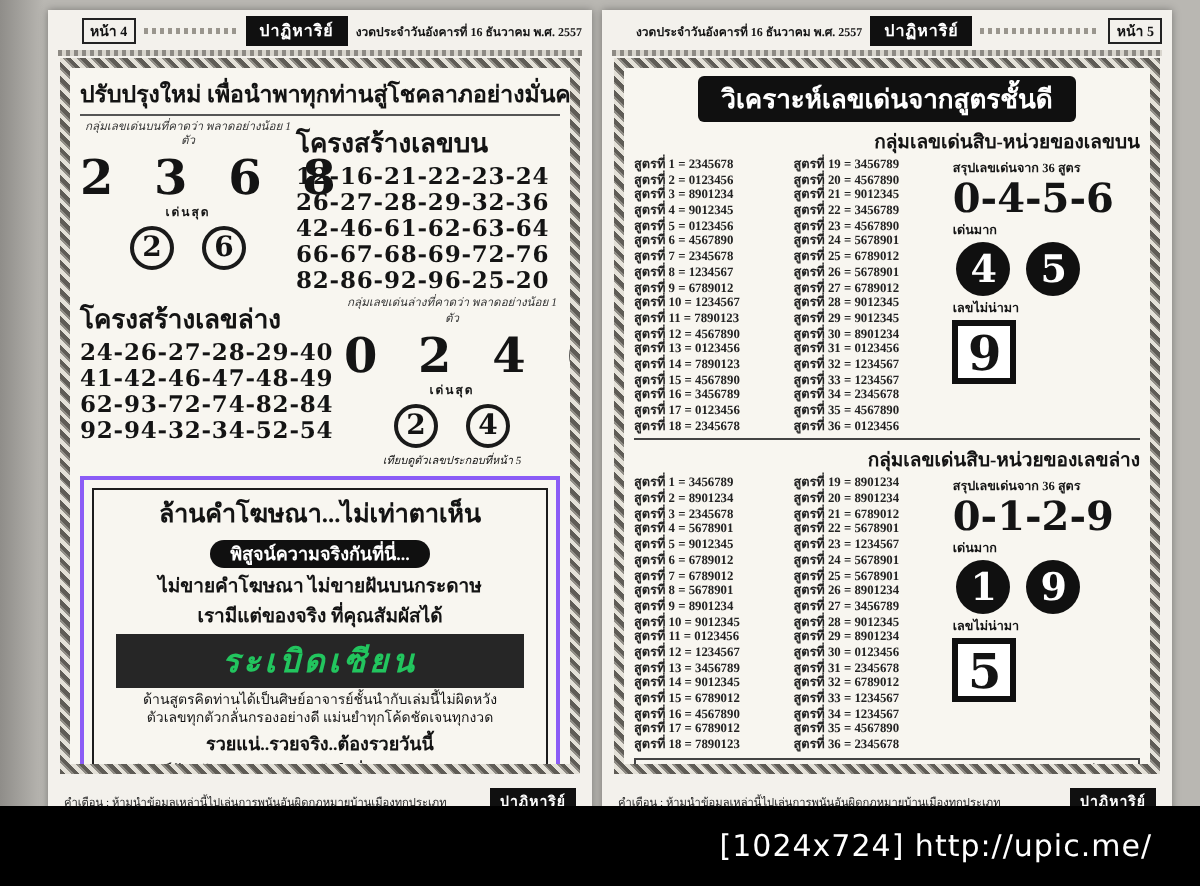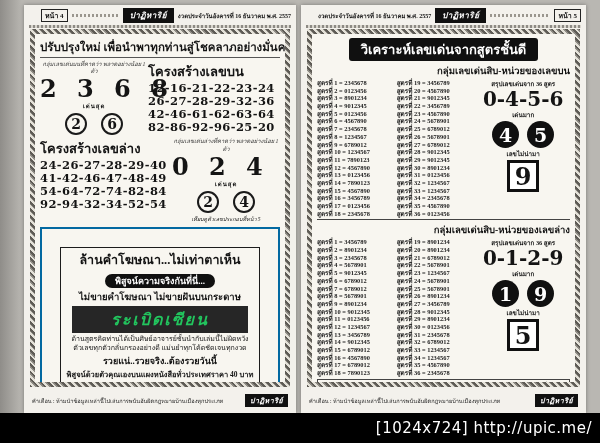--- a/index.html
+++ b/index.html
@@ -14,21 +14,21 @@
   body::before{ content:""; position:absolute; left:0; top:0; bottom:0; width:22px;
     background:linear-gradient(90deg,#8f8d89,#b9b7b2); }
 
   .page { position:absolute; top:5px; height:408px; background:#f3f1ec;
     box-shadow:0 0 4px rgba(0,0,0,.35); overflow:hidden; }
   #left-page  { left:24px;  width:272px; }
   #right-page { left:301px; width:285px; }
 
   .page-header { display:flex; align-items:center; gap:4px; padding:3px 5px 1px 5px;margin-left:12px; }
   .page-num-box { border:1px solid #222; padding:0 3px; font-size:7px; font-weight:bold; white-space:nowrap; }
-  .masthead { background:#101010; color:#fff; font-style:italic; font-weight:bold;
+  .masthead { background:#101010; color:#fff; font-weight:bold;
     font-size:8px; padding:1px 7px; white-space:nowrap; letter-spacing:.5px; }
   .issue-date { font-size:6px; font-weight:bold; white-space:nowrap; }
   .hdr-fill { flex:1; height:3px;
     background:repeating-linear-gradient(90deg,#9a968e 0 2px,transparent 2px 4px); }
   .deco-rule { height:3px; margin:1px 5px 2px 5px;
     background:repeating-linear-gradient(90deg,#8d8a84 0 2px,#d8d5cd 2px 4px); }
 
   .frame { position:absolute; left:6px; right:6px; top:24px; bottom:26px;
     border:5px solid #777;
     border-image:repeating-linear-gradient(45deg,#5f5c56 0 2px,#e4e1d8 2px 4px,#8f8c85 4px 5px) 5;
@@ -45,21 +45,21 @@
   .big-digits { font-family:"DejaVu Serif",serif; font-weight:bold; font-size:24px;
     letter-spacing:6px; line-height:1; margin-top:2px; white-space:nowrap; }
   .hot-label { font-size:6px; font-weight:bold; letter-spacing:1px; }
   .circle-outline { display:inline-flex; width:22px; height:22px; border:2px solid #1a1a1a;
     border-radius:50%; align-items:center; justify-content:center;
     font-size:14px; font-weight:bold; font-family:"DejaVu Serif",serif; margin:2px 5px 0 5px; }
   .center { text-align:center; }
   .sec .l { width:45%; } .sec .r { width:55%; }
   .compare-note { font-size:5.5px; font-style:italic; margin-top:2px; }
 
-  .ad-box { margin-top:4px; border:2px solid #0369a1; padding:18px; }
+  .ad-box { margin-top:4px; border:2px solid #8b5cf6; padding:4px; }
   .ad-inner { border:1px solid #1c1c1c; padding:2px 3px; text-align:center; }
   .ad-line1 { font-weight:bold; font-size:12.5px; white-space:nowrap; }
   .ad-line2 { display:inline-block; background:#101010; color:#fff; border-radius:8px;
     font-weight:bold; font-size:9px; padding:0 10px; margin:1px 0; }
   .ad-line3 { font-weight:bold; font-size:9.5px; white-space:nowrap; }
   .ad-brand { background:#262626; color:#22c55e; font-style:italic; font-weight:bold;
     font-size:16px; letter-spacing:2px; margin:2px 8px; padding:1px 0; }
   .ad-small { font-size:7px; line-height:1.3; white-space:nowrap; }
   .ad-strong { font-weight:bold; font-size:9px; margin-top:1px; }
   .ad-last { font-size:7.5px; font-weight:bold; }
@@ -71,38 +71,38 @@
 
   
   .title-wrap { text-align:center; }
   .title-badge { display:inline-block; background:#101010; color:#fff; font-weight:bold;
     font-size:13px; padding:1px 12px; border-radius:3px; white-space:nowrap; }
   .subtitle { text-align:right; font-weight:bold; font-size:9.5px; margin-top:2px; white-space:nowrap; }
   .block { display:flex; margin-top:1px; }
   .formulas { width:63%; display:flex; }
   .fcol { width:50%; }
   .frow { font-size:6.4px; line-height:1.2; white-space:nowrap; font-weight:bold; color:#222; }
-  .summary { width:37%; text-align:center; }
+  .summary { width:37%; }
   .sum-title { font-size:6.3px; font-weight:bold; white-space:nowrap; }
   .sum-digits { font-family:"DejaVu Serif",serif; font-weight:bold; font-size:20px;
     line-height:1.05; white-space:nowrap; }
   .sum-label { font-size:6.3px; font-weight:bold; }
   .circle-solid { display:inline-flex; width:27px; height:27px; background:#101010; color:#fff;
     border-radius:50%; align-items:center; justify-content:center; font-size:19px;
     font-weight:bold; font-family:"DejaVu Serif",serif; margin:1px 2px; }
   .unlikely-box { display:inline-flex; width:32px; height:32px; border:3px solid #101010;
     background:#fff; align-items:center; justify-content:center; font-size:24px;
     font-weight:bold; font-family:"DejaVu Serif",serif; margin-top:1px; }
   .hr-sep { border-top:1px solid #444; margin:2px 0; }
   .footer-strip { border:1px solid #444; font-size:5.4px; text-align:center;
     padding:1px 2px; margin-top:2px; white-space:nowrap; }
 
   
-  .bottom-bar { position:absolute; left:0; right:0; bottom:0; height:30px; background:#000;
-    display:flex; align-items:center; justify-content:flex-end; padding-right:8px; }
+  .bottom-bar { position:absolute; left:0; right:0; bottom:0; height:40px; background:#000;
+    display:flex; align-items:center; justify-content:flex-end; padding-right:24px; }
   .watermark { color:#fff; font-size:15px; font-family:"DejaVu Sans",sans-serif; letter-spacing:.5px; }
 </style>
 </head>
 <body>
 
 <div class="page" id="left-page">
   <div class="page-header">
     <span class="page-num-box">หน้า 4</span>
     <span class="hdr-fill"></span>
     <span class="masthead">ปาฏิหาริย์</span>
@@ -123,53 +123,55 @@
           <span class="circle-outline">6</span>
         </div>
       </div>
       <div class="r">
         <div class="sec-title">โครงสร้างเลขบน</div>
         <div>
 
         <div class="numrow">12-16-21-22-23-24</div>
             <div class="numrow">26-27-28-29-32-36</div>
             <div class="numrow">42-46-61-62-63-64</div>
+            <div class="numrow">66-67-68-69-72-76</div>
             <div class="numrow">82-86-92-96-25-20</div>
           </div>
       </div>
     </div>
 
     <div class="sec">
       <div class="r">
         <div class="sec-title">โครงสร้างเลขล่าง</div>
         <div>
 
             <div class="numrow">24-26-27-28-29-40</div>
             <div class="numrow">41-42-46-47-48-49</div>
-            <div class="numrow">54-64-72-74-82-84</div>
+            <div class="numrow">62-93-72-74-82-84</div>
             <div class="numrow">92-94-32-34-52-54</div>
           </div>
       </div>
       <div class="l center">
         <div class="col-note">กลุ่มเลขเด่นล่างที่คาดว่า พลาดอย่างน้อย 1 ตัว</div>
         <div class="big-digits">0 2 4 6</div>
         <div class="hot-label">เด่นสุด</div>
         <div>
           <span class="circle-outline">2</span>
           <span class="circle-outline">4</span>
         </div>
         <div class="compare-note">เทียบดูตัวเลขประกอบที่หน้า 5</div>
       </div>
     </div>
 
     <div class="ad-box">
       <div class="ad-inner">
         <div class="ad-line1">ล้านคำโฆษณา...ไม่เท่าตาเห็น</div>
         <div><span class="ad-line2">พิสูจน์ความจริงกันที่นี่...</span></div>
         <div class="ad-line3">ไม่ขายคำโฆษณา ไม่ขายฝันบนกระดาษ</div>
+        <div class="ad-line3">เรามีแต่ของจริง ที่คุณสัมผัสได้</div>
         <div class="ad-brand">ระเบิดเซียน</div>
         <div class="ad-small">ด้านสูตรคิดท่านได้เป็นศิษย์อาจารย์ชั้นนำกับเล่มนี้ไม่ผิดหวัง</div>
         <div class="ad-small">ตัวเลขทุกตัวกลั่นกรองอย่างดี แม่นยำทุกโค้ดชัดเจนทุกงวด</div>
         <div class="ad-strong">รวยแน่..รวยจริง..ต้องรวยวันนี้</div>
         <div class="ad-last">พิสูจน์ด้วยตัวคุณเองบนแผงหนังสือทั่วประเทศราคา 40 บาท</div>
       </div>
     </div>
   </div>
 
   <div class="page-footer">

